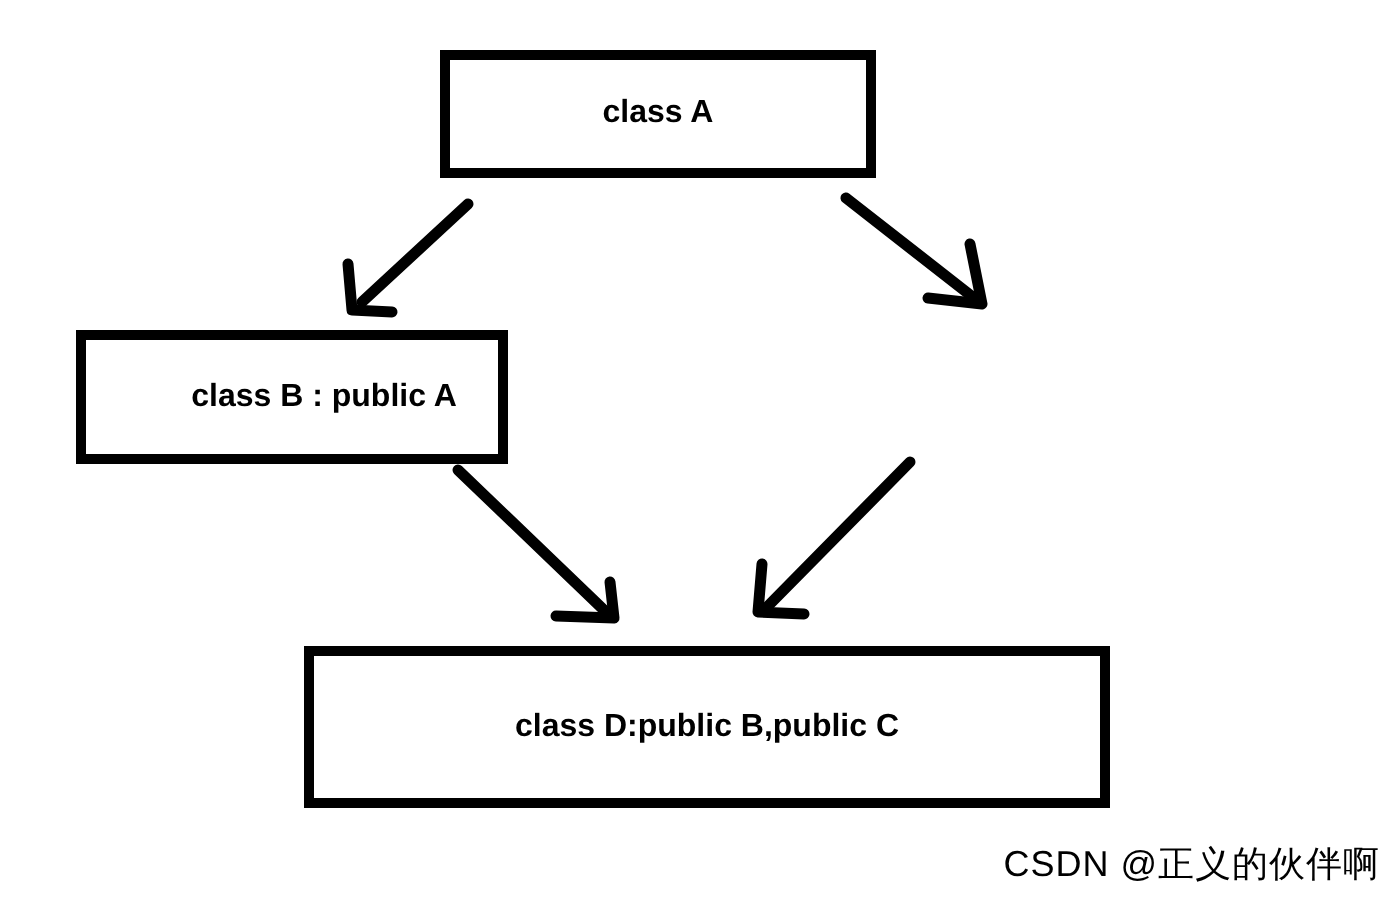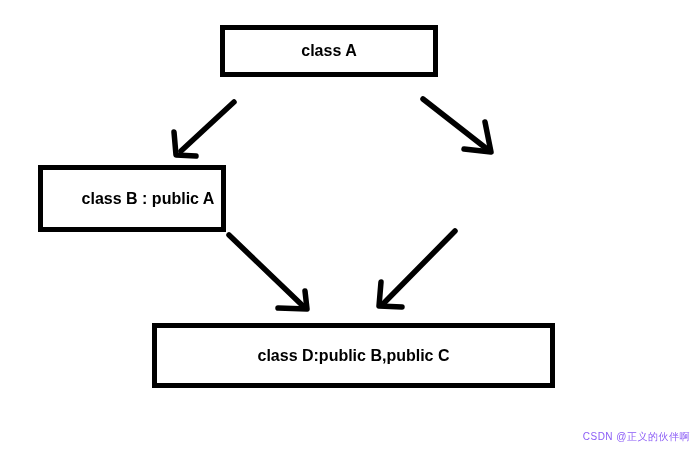--- a/index.html
+++ b/index.html
@@ -29,37 +29,37 @@
     border: 5px solid #000000;
     background: #ffffff;
     display: flex;
     align-items: center;
     justify-content: center;
     font-weight: bold;
     font-size: 16px;
     color: #000000;
     white-space: nowrap;
   }
-  .node-a { left: 220px; top: 25px;  width: 218px; height: 52px; }
-  .node-b { left: 38px;  top: 165px; width: 188px; height: 67px; padding-left: 32px; }
+  .node-a { left: 220px; top: 25px;  width: 218px; height: 64px; }
+  .node-b { left: 38px;  top: 165px; width: 216px; height: 67px; padding-left: 32px; }
   .node-c { left: 418px; top: 163px; width: 215px; height: 67px; padding-left: 32px; }
-  .node-d { left: 152px; top: 323px; width: 403px; height: 65px; }
+  .node-d { left: 152px; top: 323px; width: 403px; height: 81px; }
   .edge-stroke {
     stroke: #000000;
     stroke-width: 5.5;
     stroke-linecap: round;
     stroke-linejoin: round;
     fill: none;
   }
   .watermark {
     position: absolute;
     right: 7px;
     bottom: 6px;
-    font-size: 10px;
-    color: #8b5cf6;
+    font-size: 18px;
+    color: #000000;
     letter-spacing: 0.5px;
   }
 </style>
 </head>
 <body>
 
 <div class="canvas">
 
   <svg class="edges-layer" viewBox="0 0 697 450" xmlns="http://www.w3.org/2000/svg">
 

